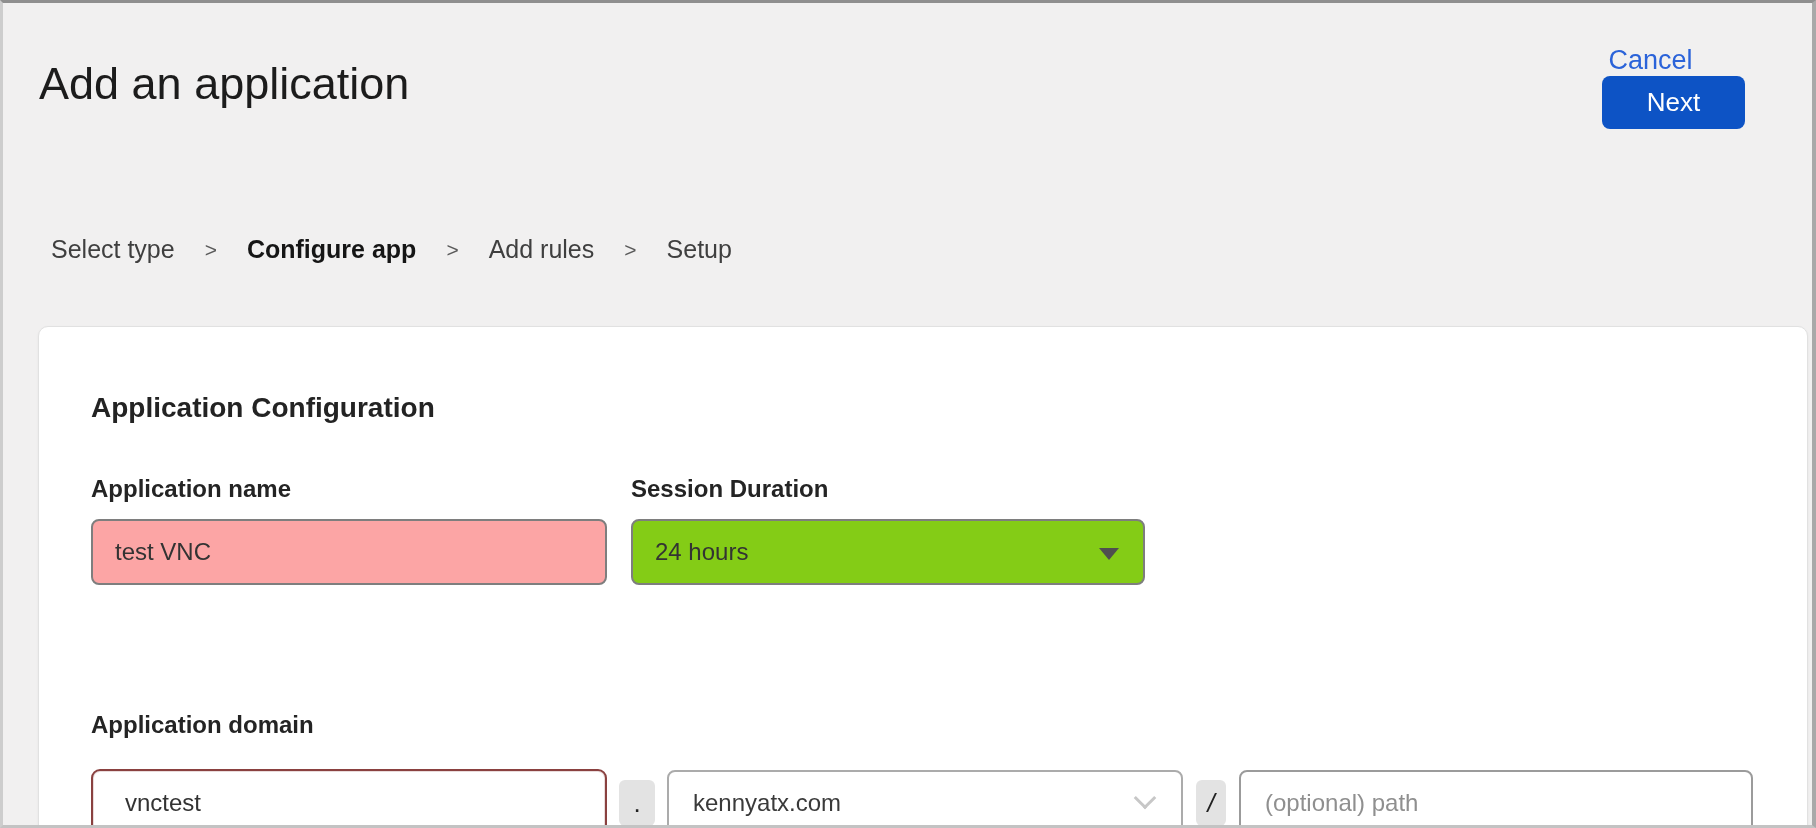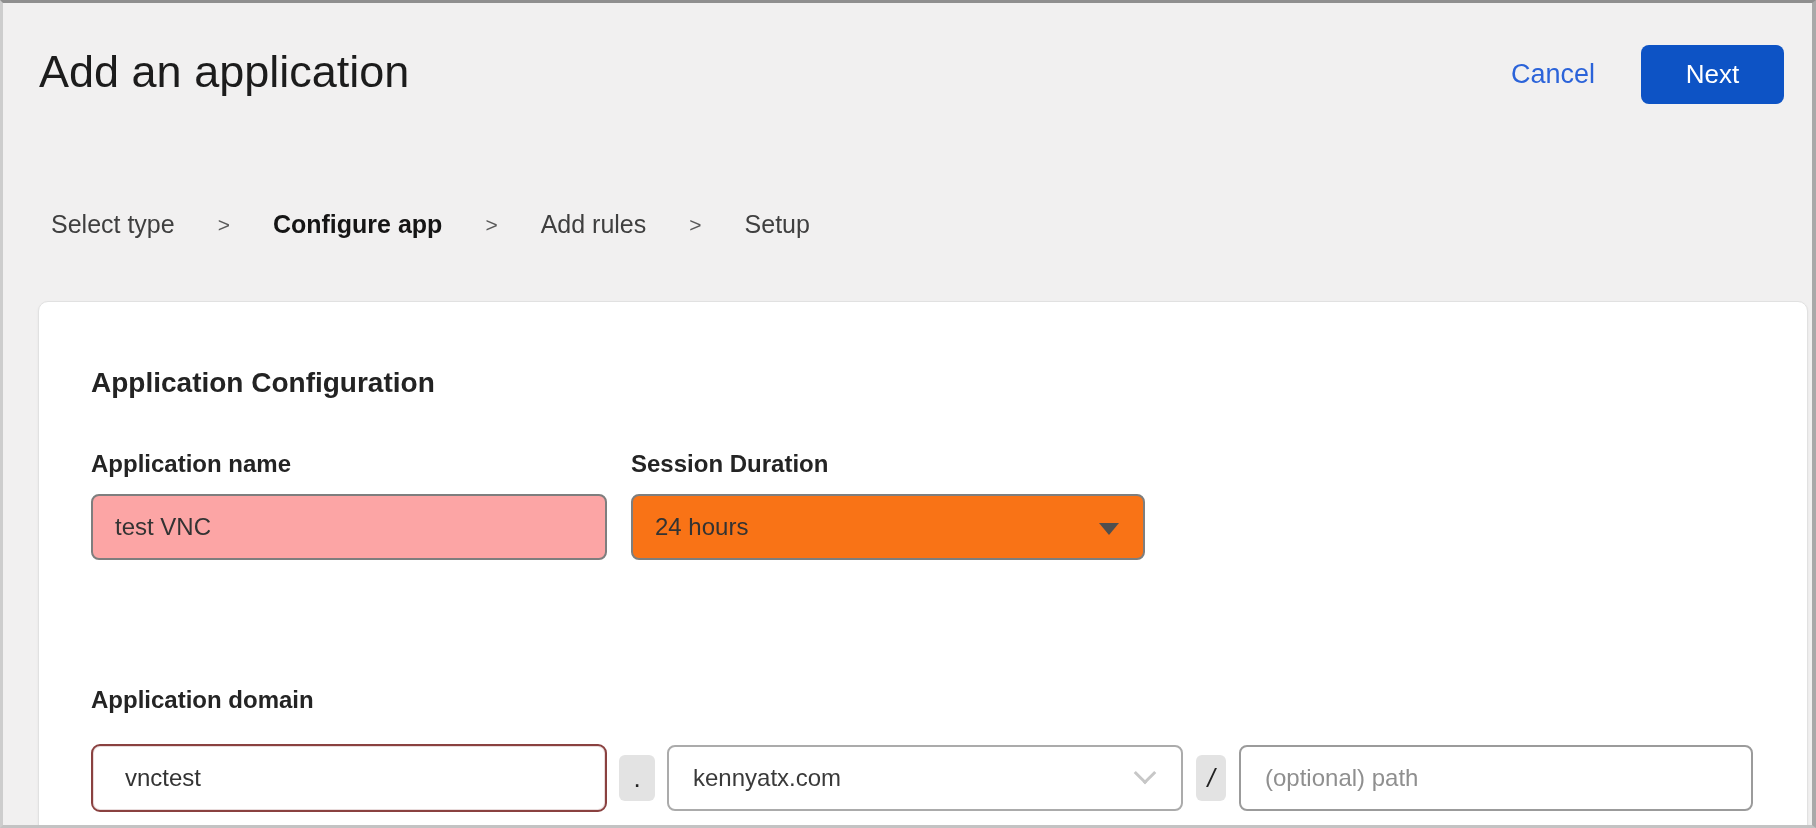--- a/index.html
+++ b/index.html
@@ -13,41 +13,41 @@
     border-top: 3px solid #8f8f8f;
     border-left: 3px solid #cdcdcd;
     border-right: 4px solid #a9a9a9;
     border-bottom: 3px solid #c3c3c3;
     overflow: hidden;
   }
 
   
   .header {
     display: flex; align-items: center; justify-content: space-between;
-    padding: 36px 28px 0 36px;
+    padding: 36px 67px 0 36px;
   }
   .page-title {
     font-size: 45px; font-weight: 400; color: #1c1c1c; line-height: 52px;
     letter-spacing: 0px;
   }
-  .header-actions { display: flex; align-items: center; margin-top: 6px; }
+  .header-actions { display: flex; align-items: center; margin-top: 6px; flex-direction: column; }
   .cancel-link {
     color: #2b63d9; font-size: 27px; cursor: pointer;
     margin-right: 46px; background: none; border: none;
     font-family: inherit;
   }
   .next-button {
     background: #0d53c5; color: #ffffff; border: none; border-radius: 8px;
-    width: 143px; height: 59px; font-size: 26px; cursor: pointer;
+    width: 143px; height: 53px; font-size: 26px; cursor: pointer;
     font-family: inherit;
   }
 
   
   .breadcrumb {
-    display: flex; align-items: center; gap: 43px;
+    display: flex; align-items: center; gap: 30px;
     margin: 106px 0 0 48px;
     font-size: 25px; color: #3f3f3f;
   }
   .crumb { color: #3f3f3f; cursor: pointer; }
   .crumb.active { color: #151515; font-weight: 700; }
   .crumb-sep { color: #5a5a5a; font-size: 21px; }
 
   
   .card {
     margin: 62px 0 0 35px;
@@ -78,21 +78,21 @@
     font-family: inherit; background: #fca5a5; outline: none;
   }
   .text-input::placeholder { color: #8f8f8f; }
 
   .select-box {
     margin-top: 16px;
     position: relative; width: 100%; height: 66px;
     border: 2px solid #7e7e7e; border-radius: 8px;
     display: flex; align-items: center;
     font-size: 24px; color: #333333; padding: 0 22px;
-    background: #f97316; cursor: pointer;
+    background: #84cc16; cursor: pointer;
   }
   .caret-down {
     position: absolute; right: 24px; top: 50%; margin-top: -4px;
     width: 0; height: 0;
     border-left: 10px solid transparent;
     border-right: 10px solid transparent;
     border-top: 12px solid #4f4f4f;
   }
 
   

